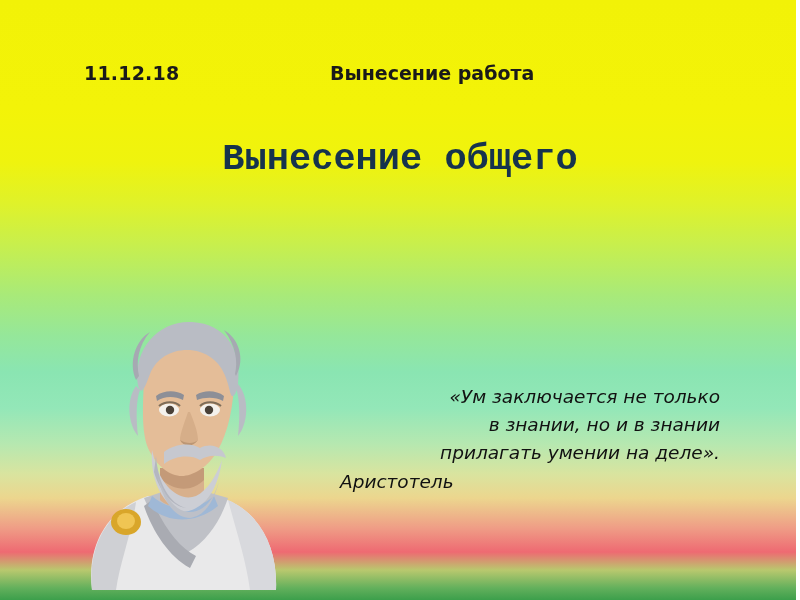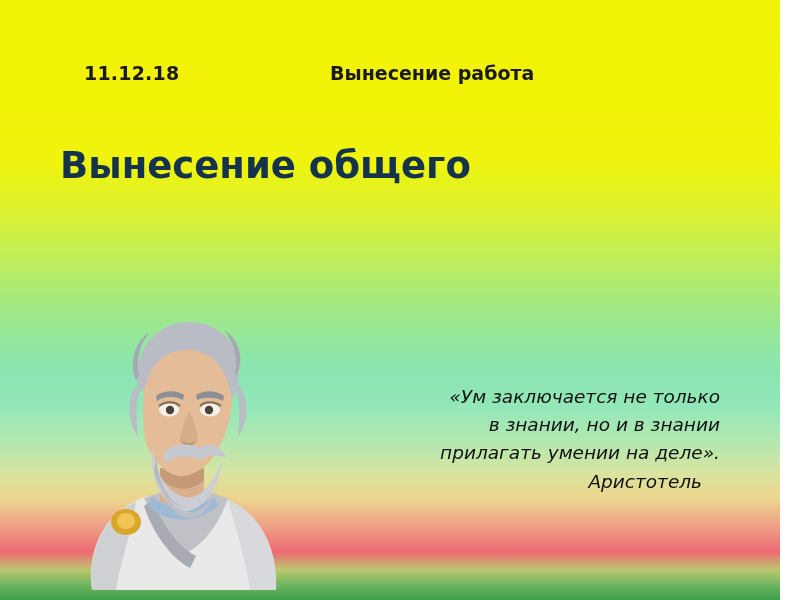--- a/index.html
+++ b/index.html
@@ -28,20 +28,21 @@
       #93e7b8 68%,
       #b6e8b0 74%,
       #d9e49f 79%,
       #ecd68e 83%,
       #ef9d86 88%,
       #ee6a72 92%,
       #b9c86e 95%,
       #63b05c 98%,
       #3c9f4b 100%);
     overflow: hidden;
+    padding-left: 16px;
   }
   .header-row {
     position: absolute;
     top: 62px;
     left: 0;
     width: 800px;
     height: 28px;
   }
   .date {
     position: absolute;
@@ -55,45 +56,46 @@
   .classwork {
     position: absolute;
     left: 330px;
     top: 0;
     font-size: 19px;
     font-weight: bold;
     color: #1a1a1a;
   }
   .title {
     position: absolute;
-    top: 142px;
+    top: 136px;
     left: 60px;
     width: 680px;
+    text-align: center;
     font-size: 37px;
     font-weight: bold;
     color: #16334d;
     line-height: 1.28;
+    font-family: Liberation Mono, monospace;
   }
   .quote-block {
     position: absolute;
     left: 340px;
     top: 383px;
     width: 380px;
     font-size: 18.5px;
     font-style: italic;
     color: #111111;
     line-height: 1.5;
   }
   .quote-line {
     display: block;
     text-align: right;
   }
   .quote-author {
     display: block;
-    text-align: right;
     padding-right: 18px;
     margin-top: 2px;
     word-break: break-all;
   }
   .portrait {
     position: absolute;
     left: 40px;
     top: 300px;
     width: 280px;
     height: 290px;

